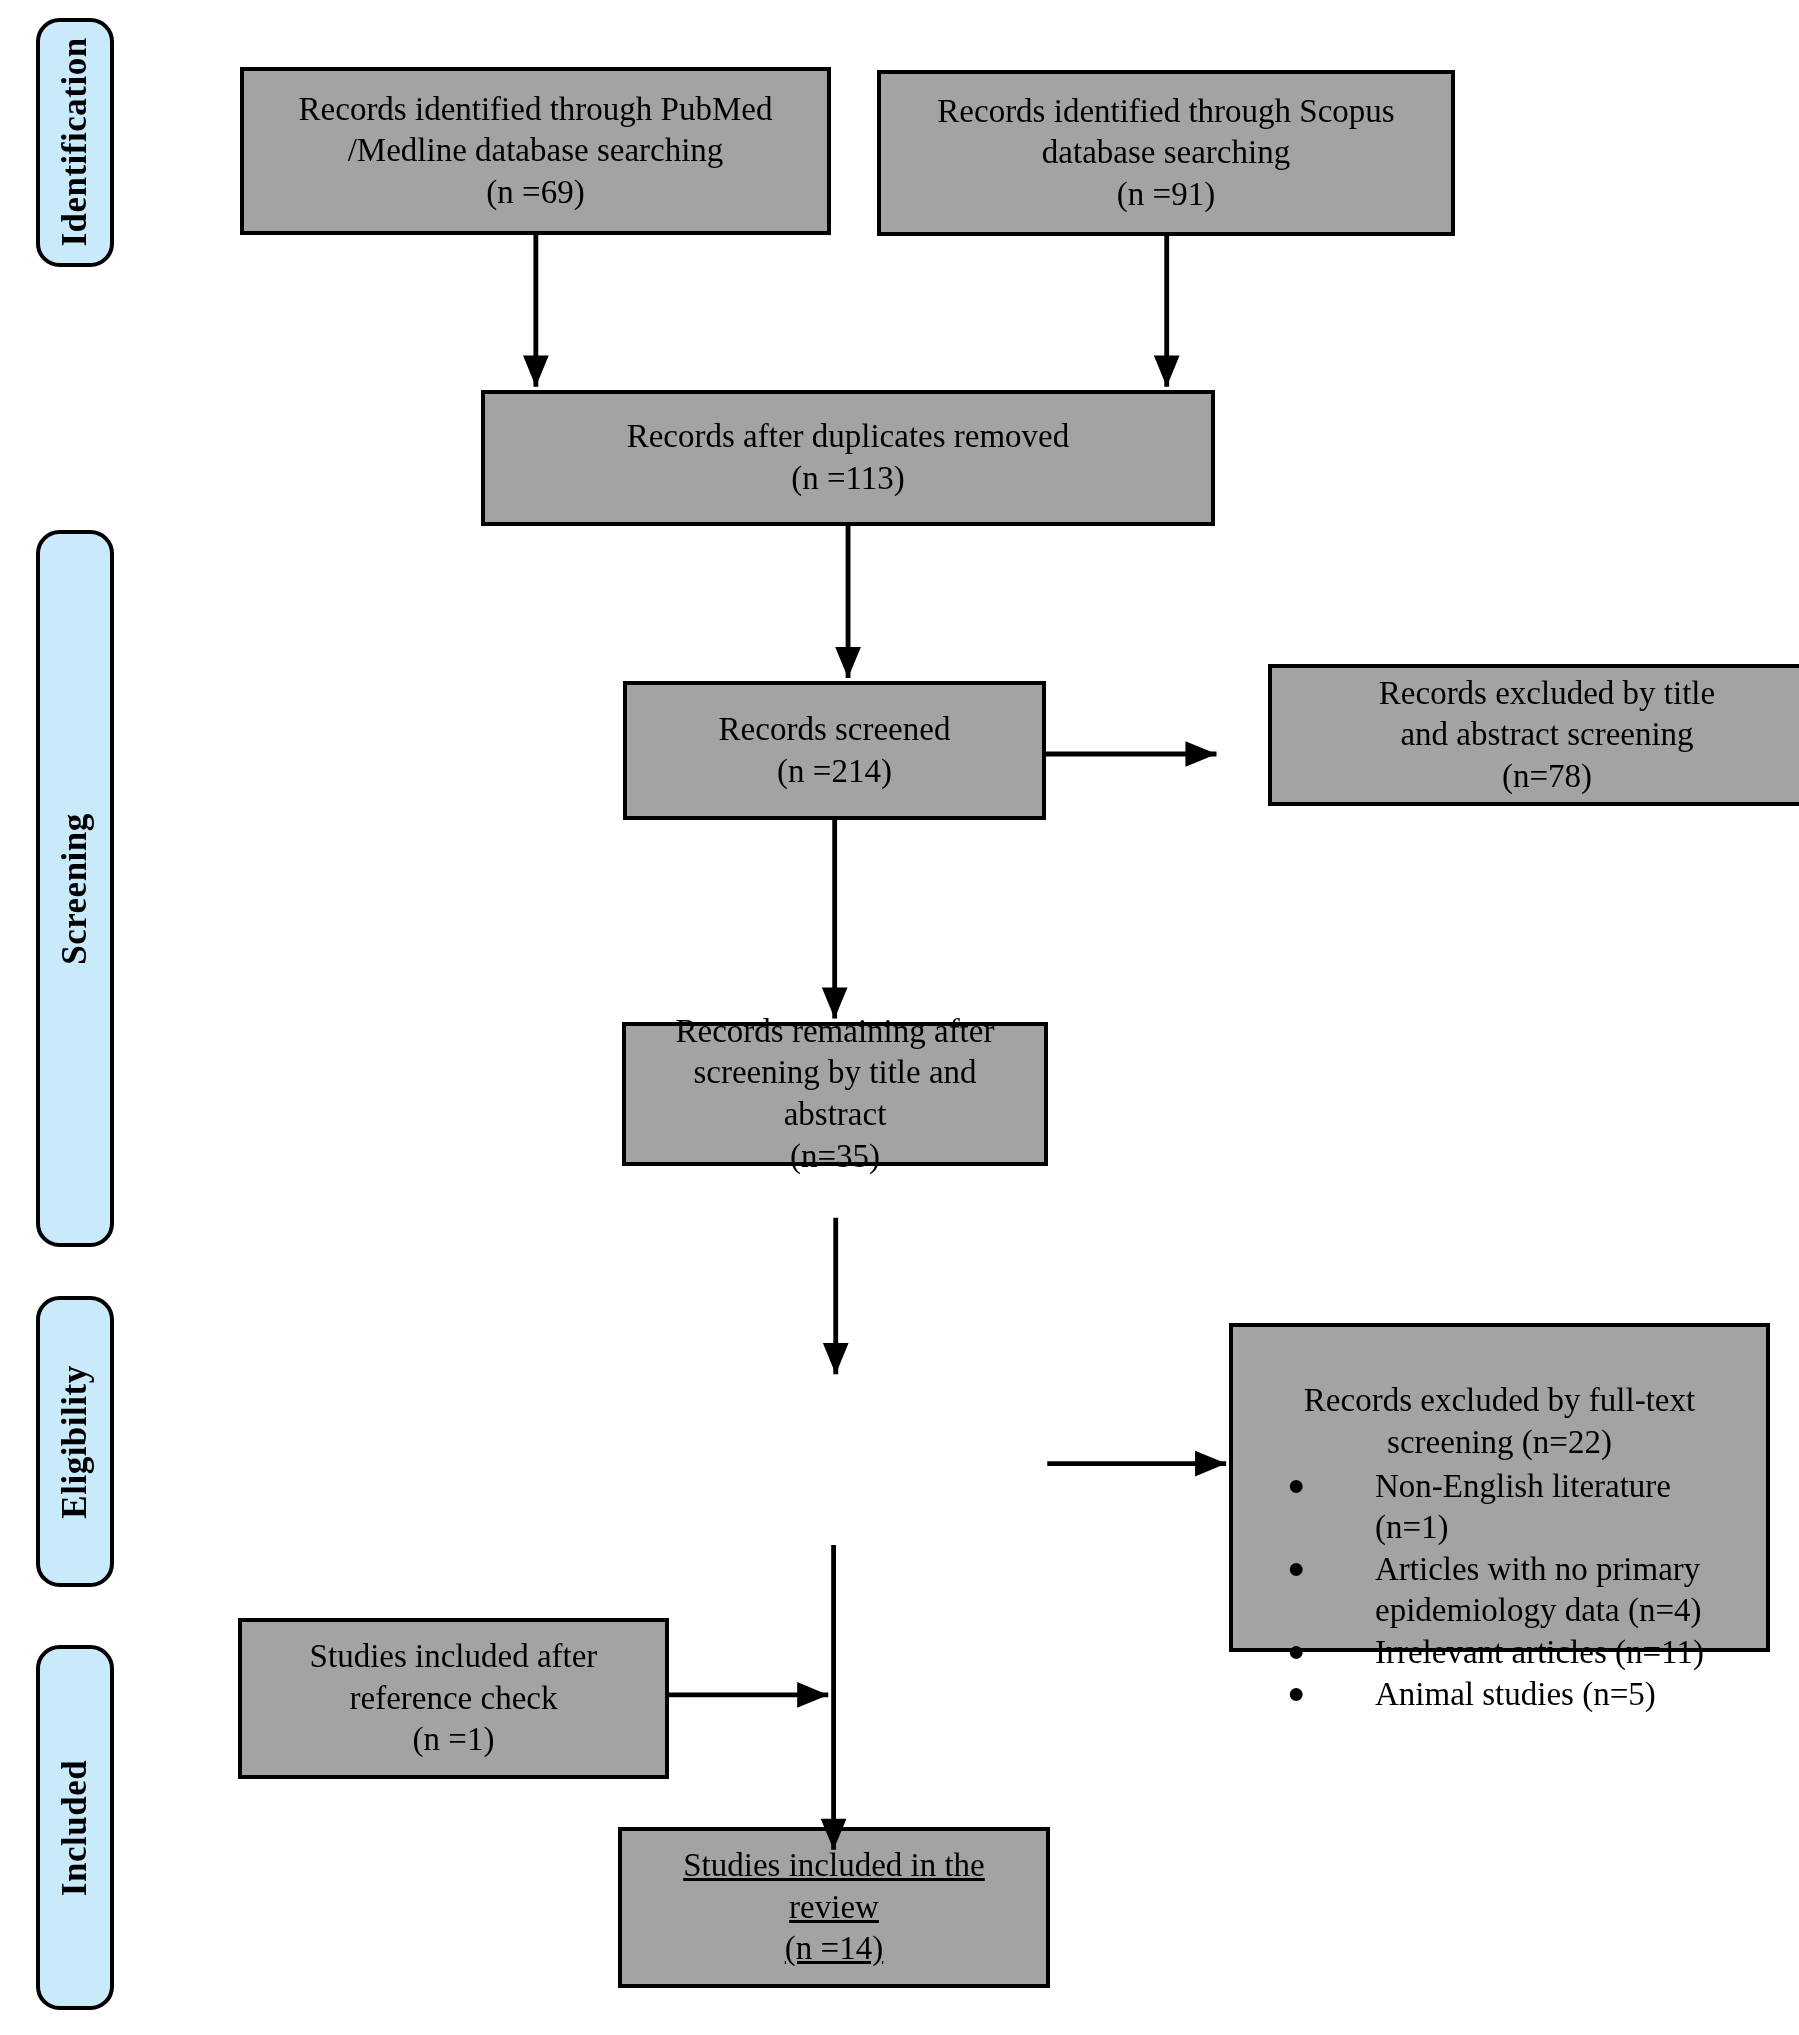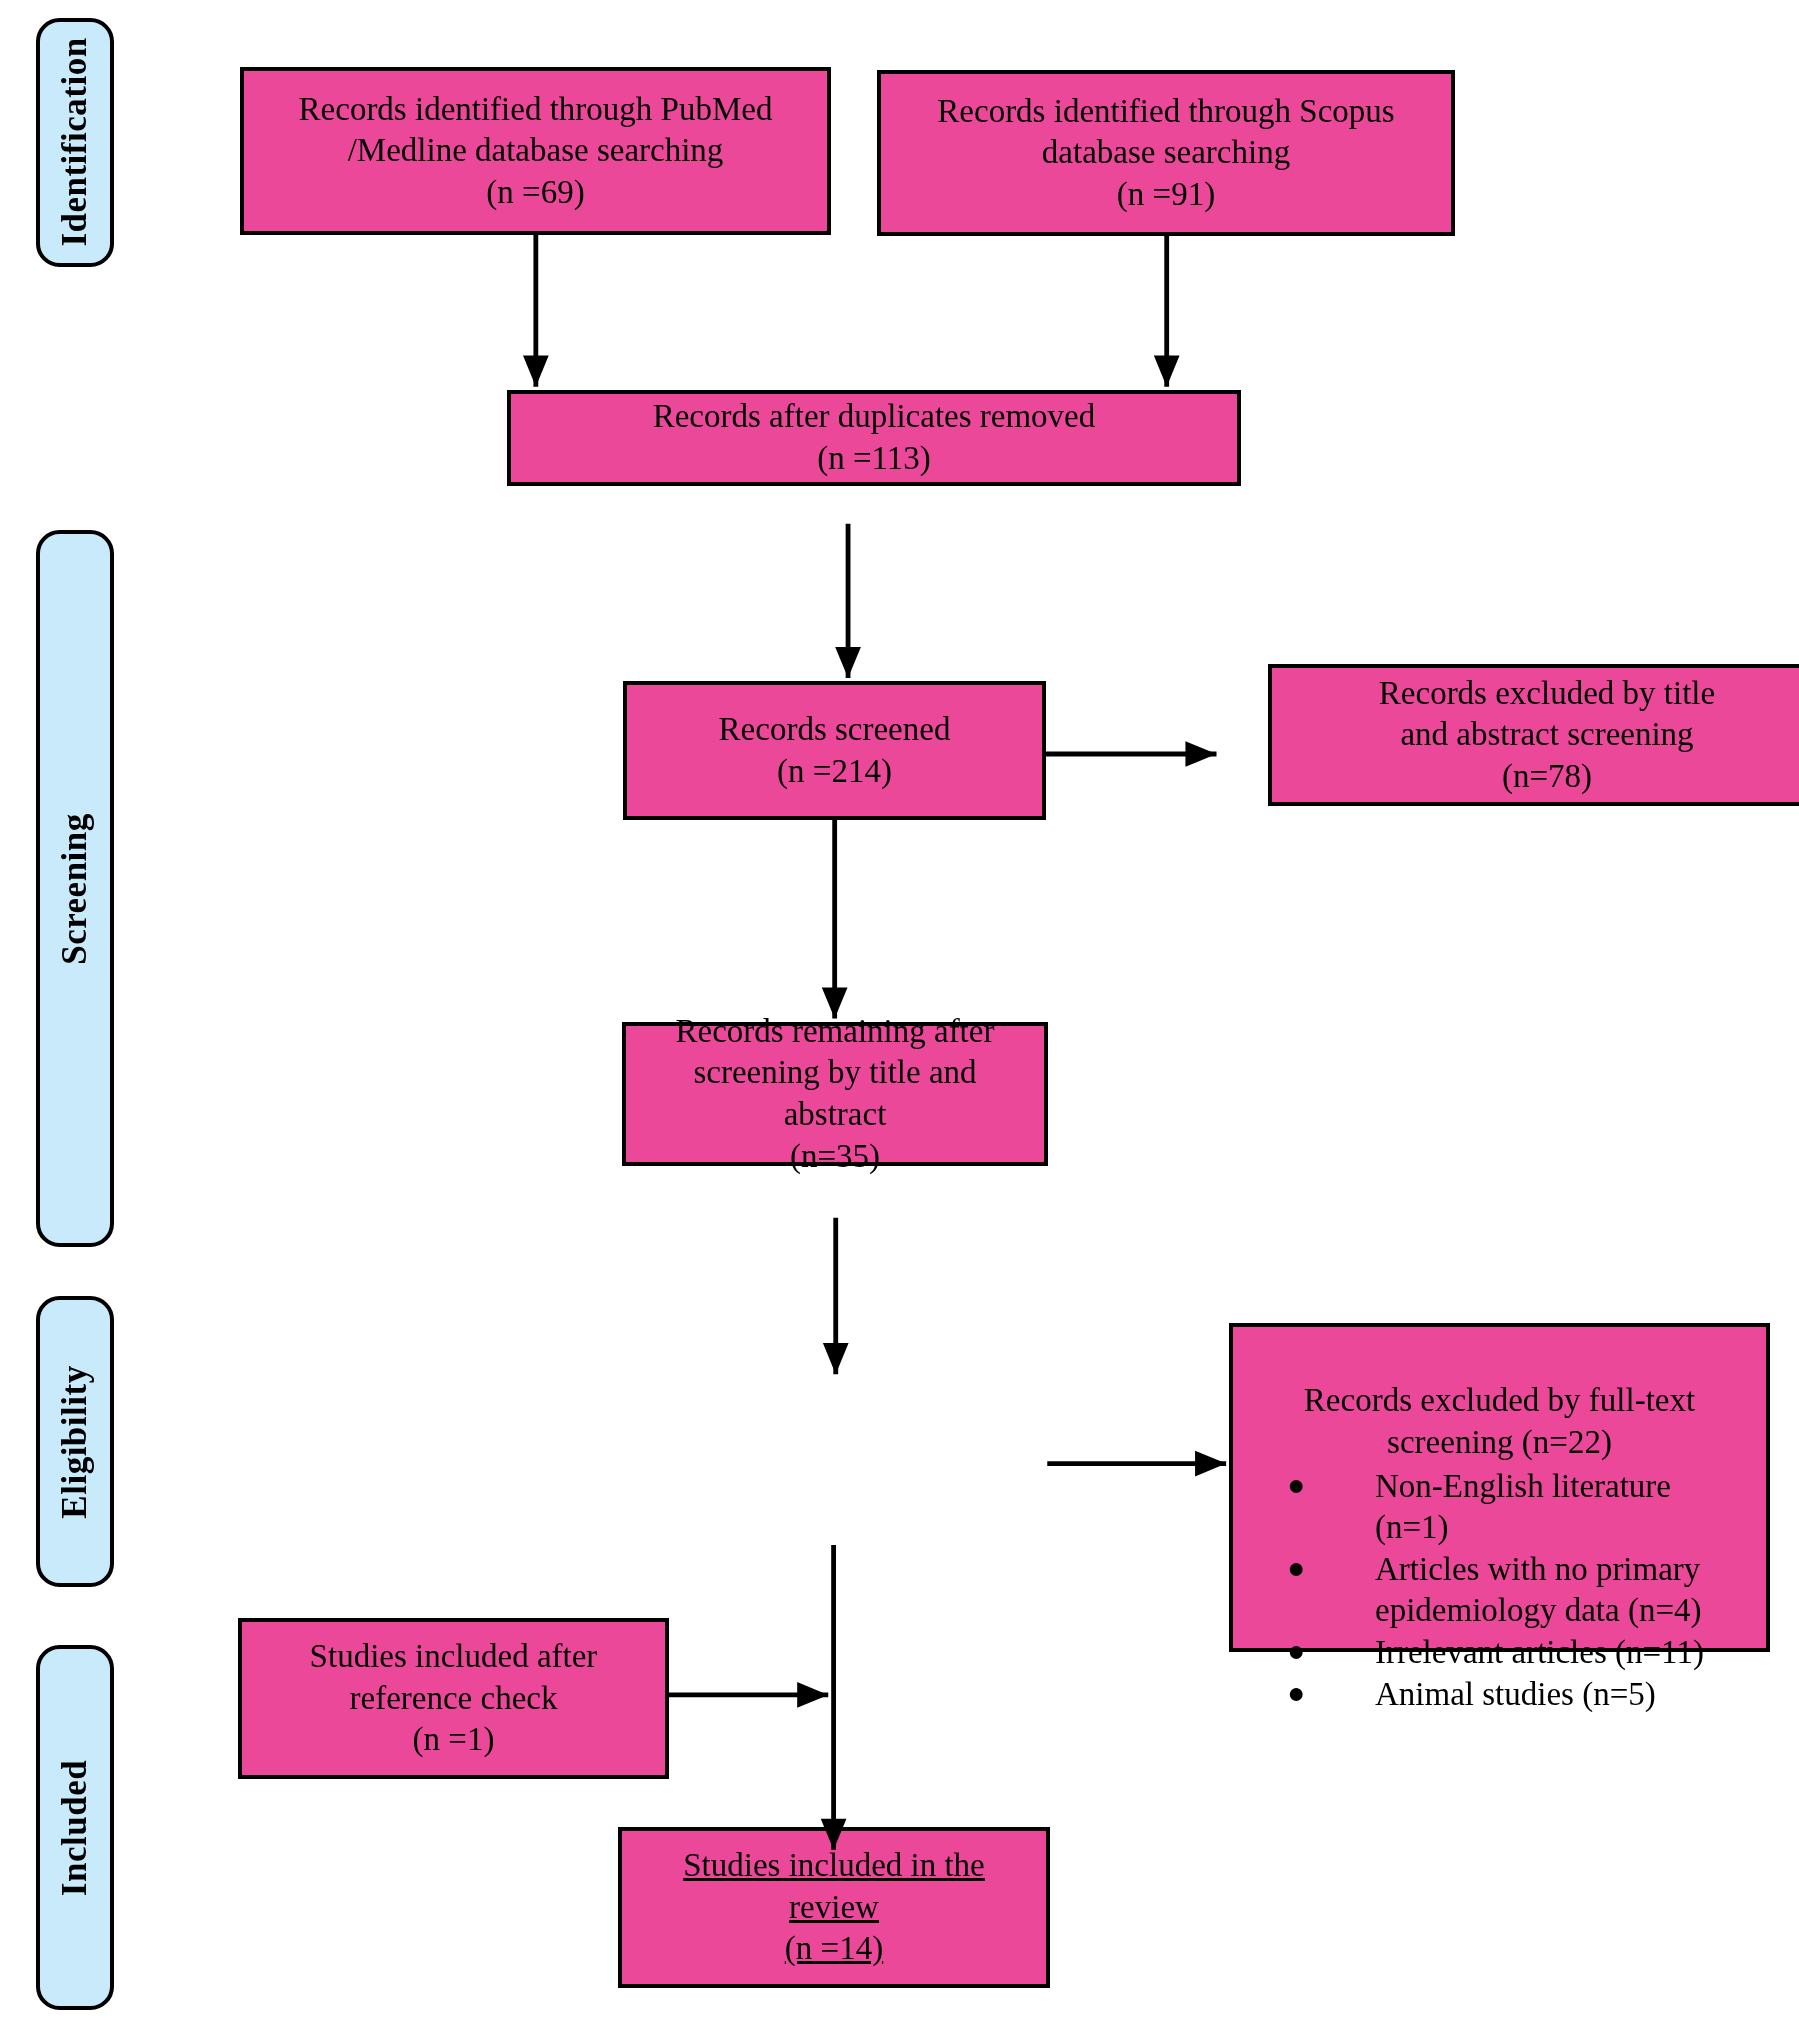--- a/index.html
+++ b/index.html
@@ -33,37 +33,37 @@
     letter-spacing: 0.5px;
   }
   #stage-identification { top: 17.7px;   height: 249px; }
   #stage-screening      { top: 530px;  height: 717px; }
   #stage-eligibility    { top: 1296px; height: 291px; }
   #stage-included       { top: 1645px; height: 365px; }
 
   
   .fbox {
     position: absolute;
-    background: #ec4899;
+    background: #a3a3a3;
     border: 4.3px solid #000000;
     box-sizing: border-box;
     display: flex;
     align-items: center;
     justify-content: center;
   }
   .fbox .txt {
     white-space: pre-line;
     text-align: center;
     font-size: 33px;
     line-height: 1.26;
     padding: 0 10.7px;
   }
   #box-pubmed        { left: 240px;  top: 67px;  width: 591px; height: 168px; }
   #box-scopus        { left: 877px; top: 70px;  width: 578px; height: 166px; }
-  #box-duplicates    { left: 481px;  top: 390px;  width: 734px; height: 96px; margin-left: 26px; }
+  #box-duplicates    { left: 481px;  top: 390px;  width: 734px; height: 136px; }
   #box-screened      { left: 623px; top: 681px; width: 423px;  height: 139px; }
   #box-excl-title    { left: 1268px; top: 664px; width: 558px; height: 142px; justify-content: center; }
   #box-remaining     { left: 622px; top: 1022px; width: 426px;  height: 144px; }
   #box-fulltext      { left: 617px; top: 1378px; width: 432px;  height: 170px; }
   #box-excl-fulltext { left: 1229px; top: 1323px; width: 541px; height: 329px;
                        flex-direction: column; align-items: stretch;
                        justify-content: flex-start; padding: 21.4px 8px 5.4px 8px; }
   #box-refcheck      { left: 238px;  top: 1618px; width: 431px;  height: 161px; }
   #box-included      { left: 618px; top: 1827px; width: 432px;  height: 161px; text-decoration: underline; }
 

